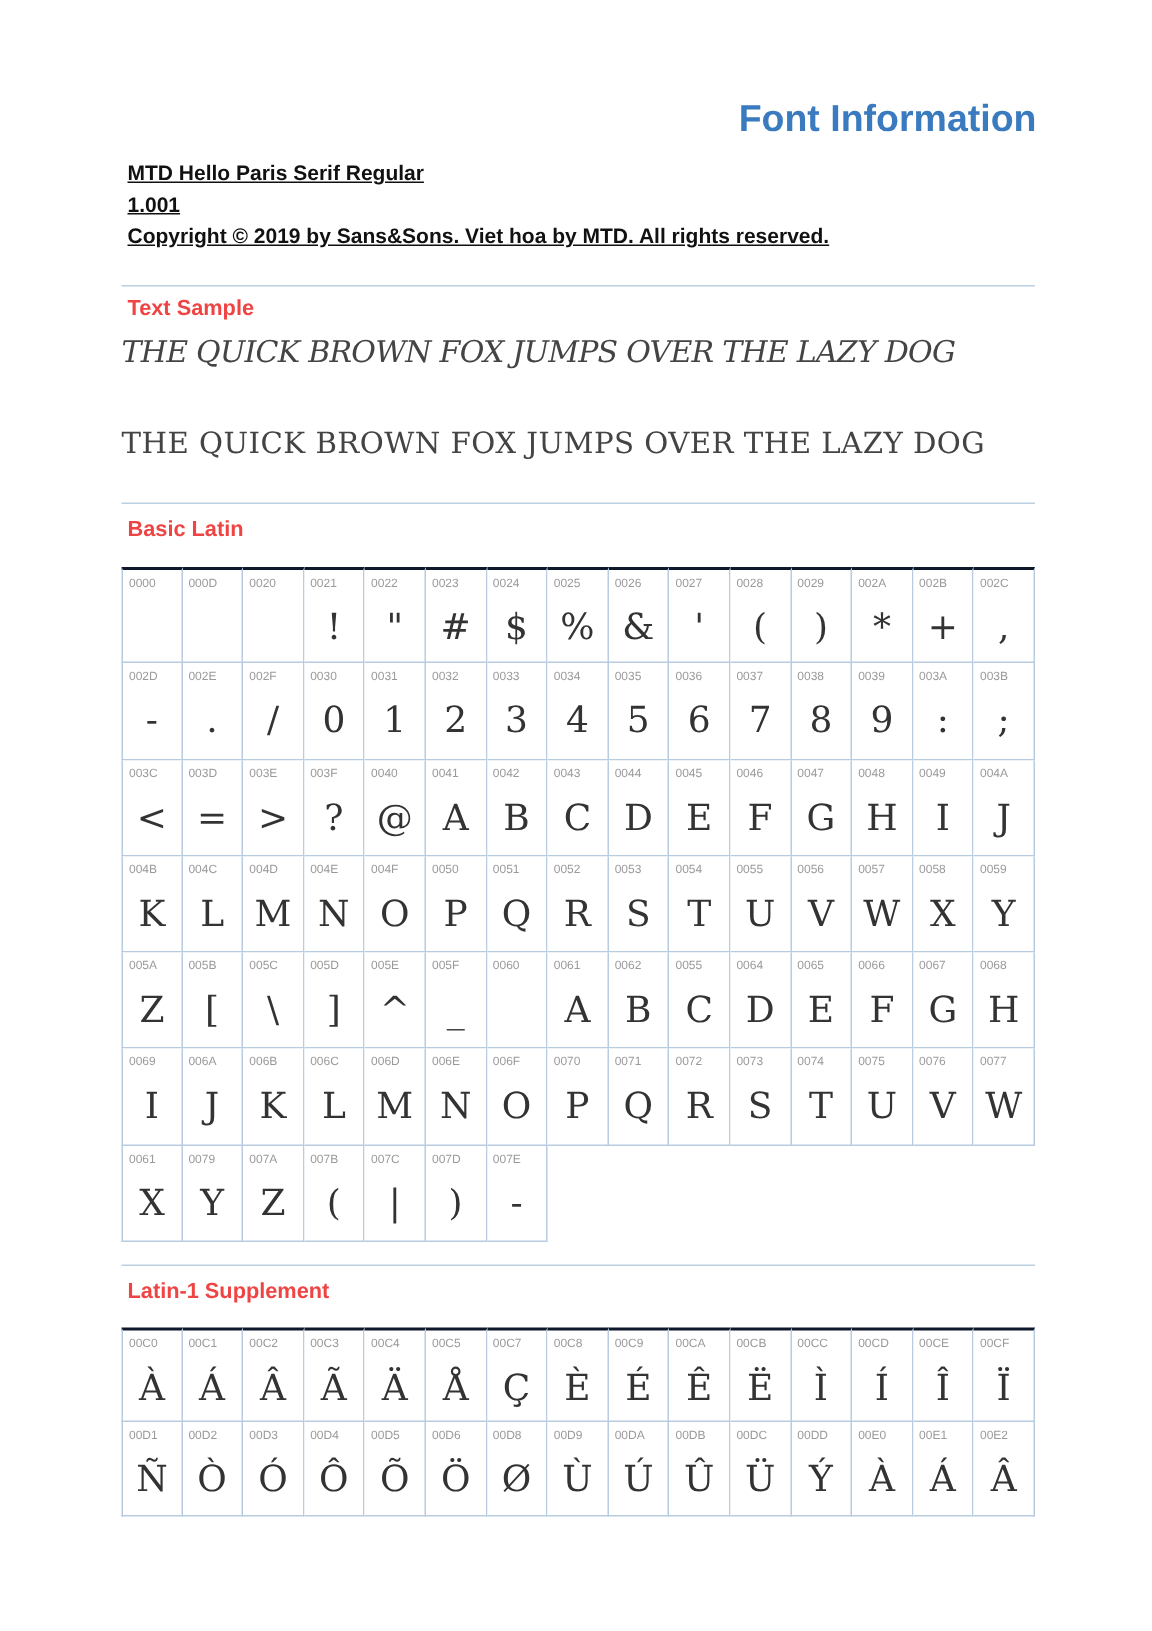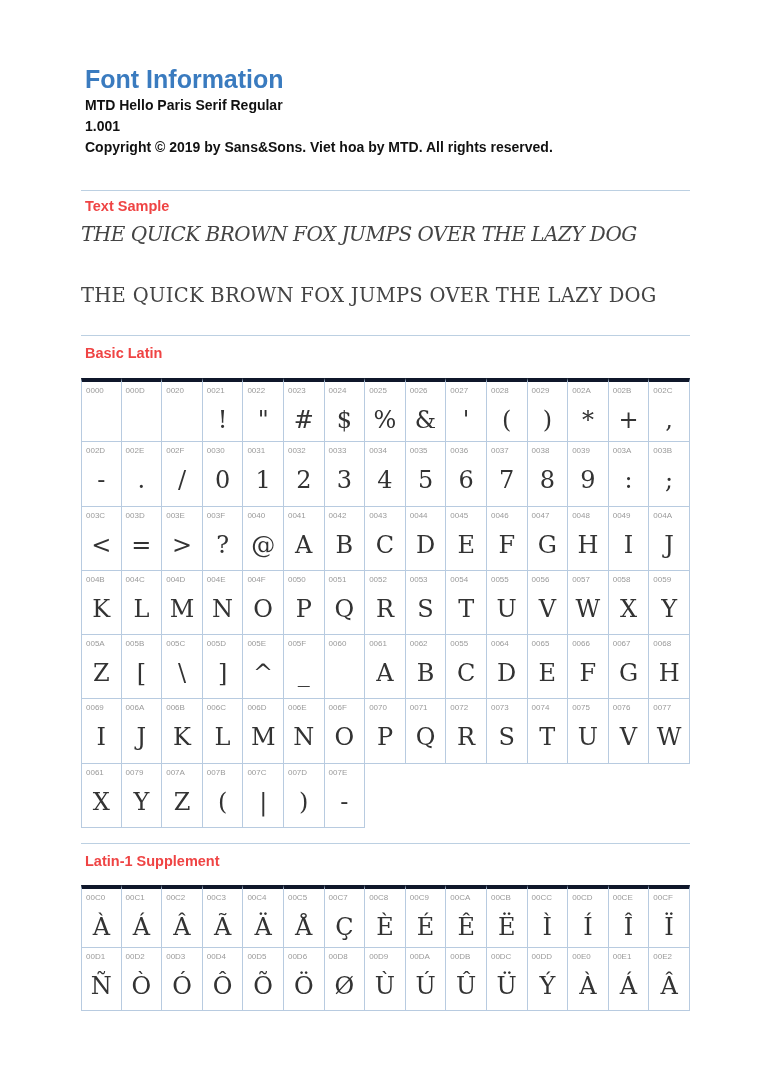--- a/index.html
+++ b/index.html
@@ -1,33 +1,33 @@
 <!DOCTYPE html>
 <html><head>
 <meta charset="utf-8">
 <style>
   html, body { margin: 0; padding: 0; background: #ffffff; }
   body { width: 768px; height: 1087px; position: relative; overflow: hidden;
          font-family: "Liberation Sans", sans-serif; color: #111; }
   .page { position: absolute; left: 85px; top: 64px; width: 606px; }
-  .title { font-size: 25px; font-weight: bold; color: #3a7bbf; line-height: 30px; margin: 0; }
+  .title { font-size: 25px; font-weight: bold; color: #3a7bbf; line-height: 30px; margin: 0; text-align: right; }
   .meta-line { font-size: 14px; font-weight: bold; line-height: 21px; margin: 0; }
-  .meta-wrap { margin-top: 1px; }
+  .meta-wrap { margin-top: 11px; text-decoration: underline; }
   .rule { position: absolute; left: 81px; width: 609px; height: 1px; background: #bcd0e2; }
   .section-h { position: absolute; left: 85px; font-size: 14.5px; font-weight: bold; color: #ef4444; }
   .sample { position: absolute; left: 81px; width: 609px; text-align: left;
             font-family: "DejaVu Serif", serif; color: #333; white-space: nowrap; }
   .sample-1 { top: 222px; font-size: 20px; letter-spacing: -0.5px; color: #444; font-style: italic; }
   .sample-2 { top: 284px; font-size: 19.5px; letter-spacing: 0.3px; font-weight: 300; color: #444; }
   .grid { position: absolute; left: 81px; display: grid;
           grid-template-columns: repeat(15, 40.6px); }
   .cell { box-sizing: border-box; height: 64.3px; border-right: 1px solid #b8cbe0;
           border-bottom: 1px solid #b8cbe0; position: relative; background: #fff; }
   .cell.first-col { border-left: 1px solid #b8cbe0; }
-  .cell.first-row { border-top: 4px solid #0f172a; }
+  .cell.first-row { border-top: 2px solid #0f172a; }
   .code { position: absolute; left: 4px; top: 4px; font-size: 8px; color: #9a9a9a;
           font-family: "Liberation Sans", sans-serif; }
   .glyph { position: absolute; left: 0; right: 0; top: 18px; text-align: center;
            font-family: "DejaVu Serif", serif; font-size: 24px; color: #333; line-height: 40px; font-weight: 300; }
   .grid-latin1 .cell { height: 63px; }
 </style>
 </head>
 <body>
 
 <div class="page">

